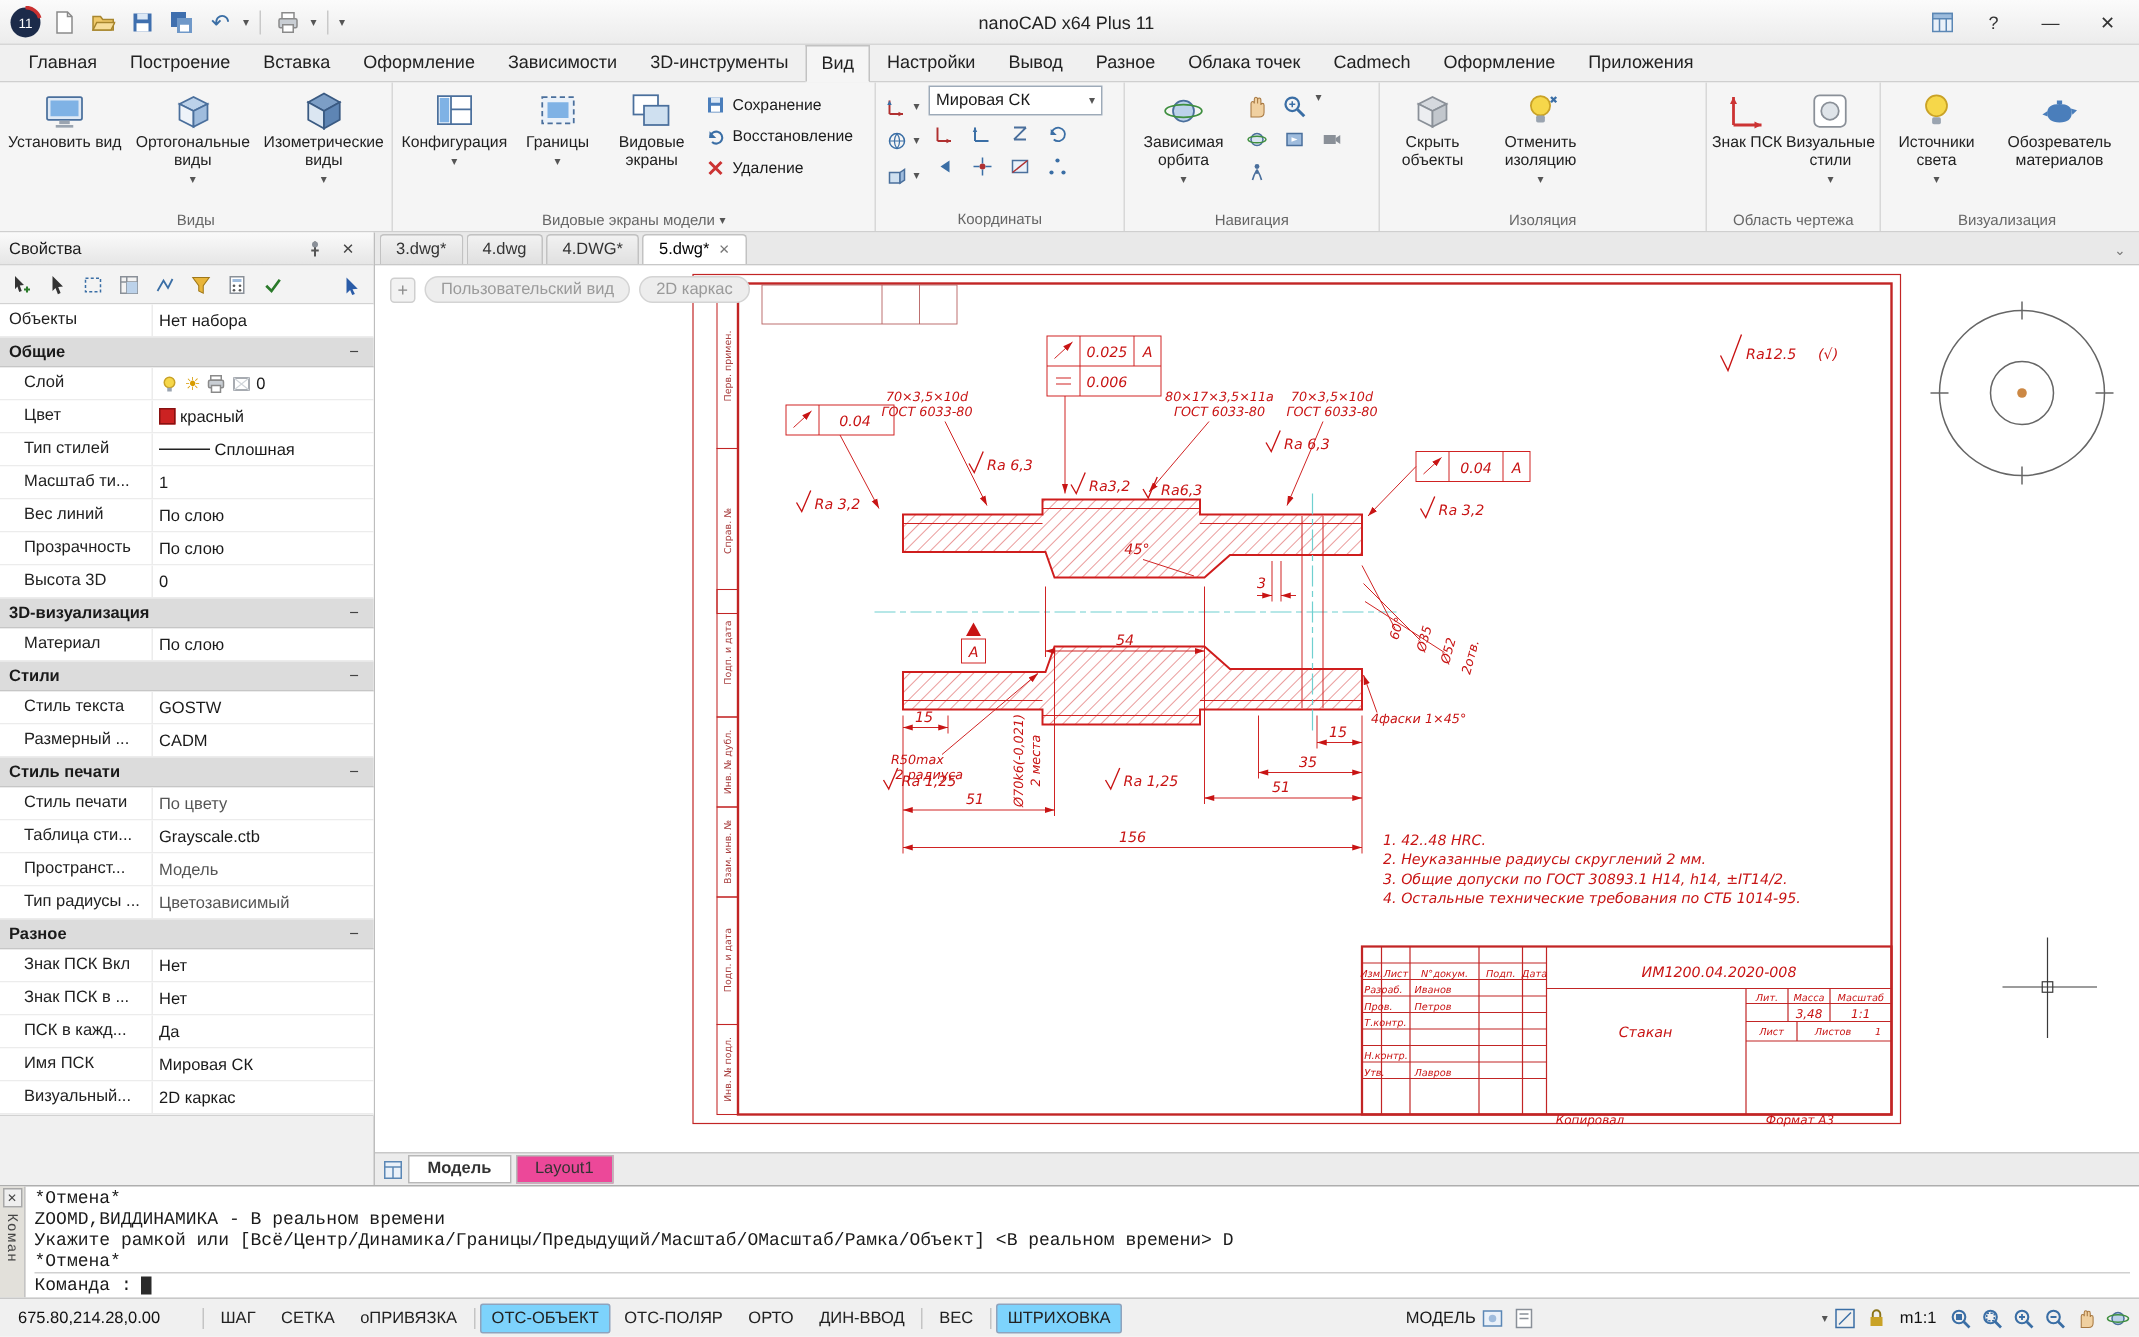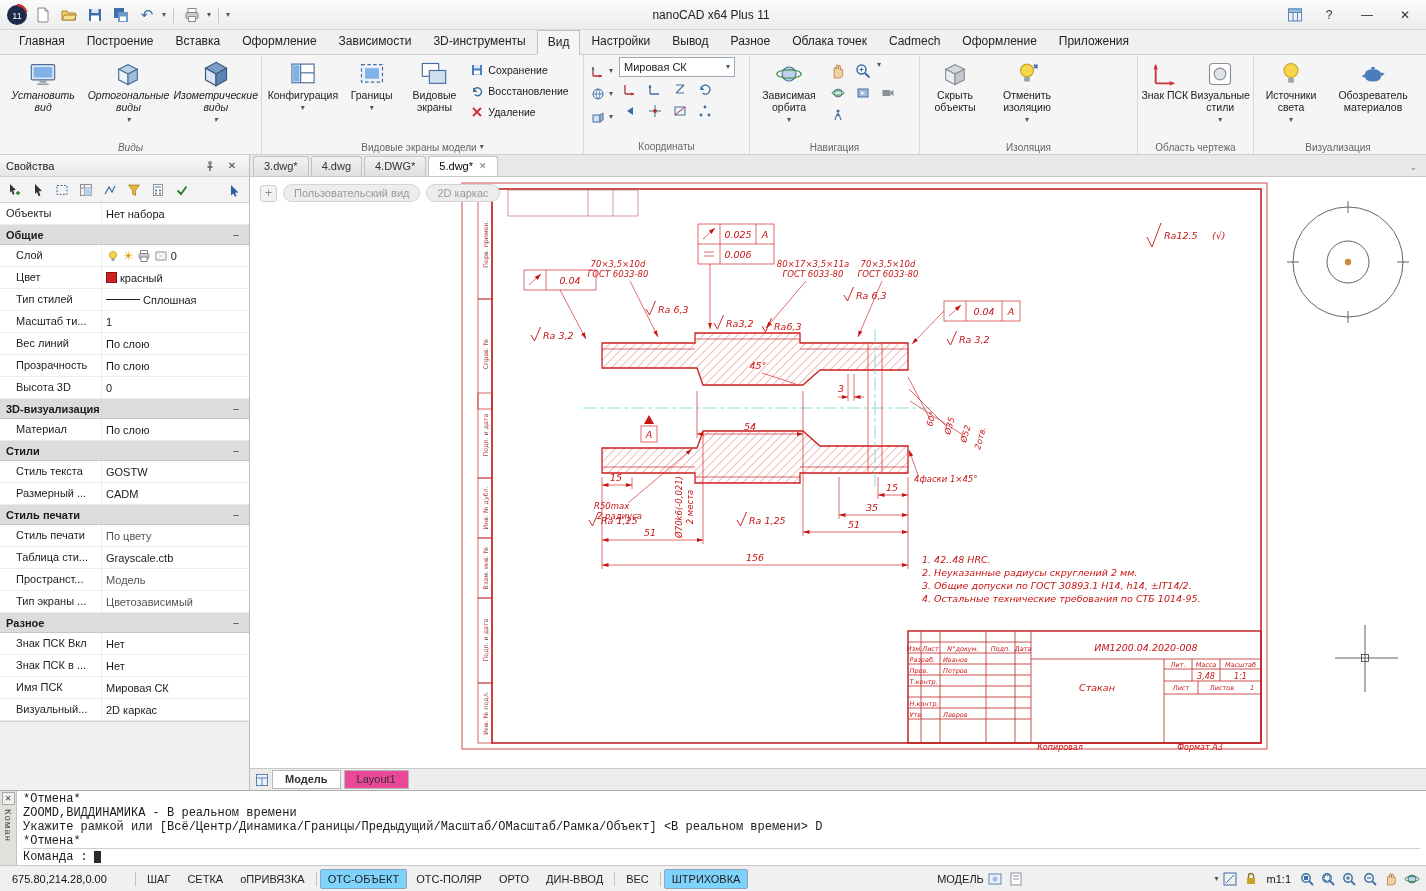--- a/index.html
+++ b/index.html
@@ -184,21 +184,21 @@
     <span class="rtab">Вывод</span>
     <span class="rtab">Разное</span>
     <span class="rtab">Облака точек</span>
     <span class="rtab">Cadmech</span>
     <span class="rtab">Оформление</span>
     <span class="rtab">Приложения</span>
   </div>
 
   <div class="ribbon">
 
-    <div class="rg" style="width:262px;font-style:italic;">
+    <div class="rg" style="width:262px;">
       <div class="rgc">
         <div class="rbtn" style="width:82px;">
           <svg class="i24" viewBox="0 0 24 24">
               <rect x="2" y="4" width="20" height="13" rx="1" fill="#dfe9f5" stroke="#4a6f9c"></rect>
               <rect x="4" y="6" width="16" height="9" fill="#7fb2e5"></rect>
               <rect x="9" y="17.5" width="6" height="2" fill="#9aa4b0"></rect>
               <rect x="7" y="20" width="10" height="1.5" fill="#9aa4b0"></rect>
             </svg>
           <span>Установить вид</span>
         </div>
@@ -705,41 +705,47 @@
               <span>Grayscale.ctb</span>
             </div>
         </div>
         <div class="prow">
           <div class="plab">Пространст...</div>
           <div class="pval gray">
               <span>Модель</span>
             </div>
         </div>
         <div class="prow">
-          <div class="plab">Тип экраны ...</div>
+          <div class="plab">Тип радиусы ...</div>
           <div class="pval gray">
               <span>Цветозависимый</span>
             </div>
         </div>
 
         <div class="psec">
             <span>Разное</span>
             <span class="sp"></span>
             <span class="pmin">−</span>
           </div>
         <div class="prow">
           <div class="plab">Знак ПСК Вкл</div>
           <div class="pval">
               <span>Нет</span>
             </div>
         </div>
         <div class="prow">
           <div class="plab">Знак ПСК в ...</div>
           <div class="pval">
               <span>Нет</span>
+            </div>
+        </div>
+        <div class="prow">
+          <div class="plab">ПСК в кажд...</div>
+          <div class="pval">
+              <span>Да</span>
             </div>
         </div>
         <div class="prow">
           <div class="plab">Имя ПСК</div>
           <div class="pval">
               <span>Мировая СК</span>
             </div>
         </div>
         <div class="prow">
           <div class="plab">Визуальный...</div>

